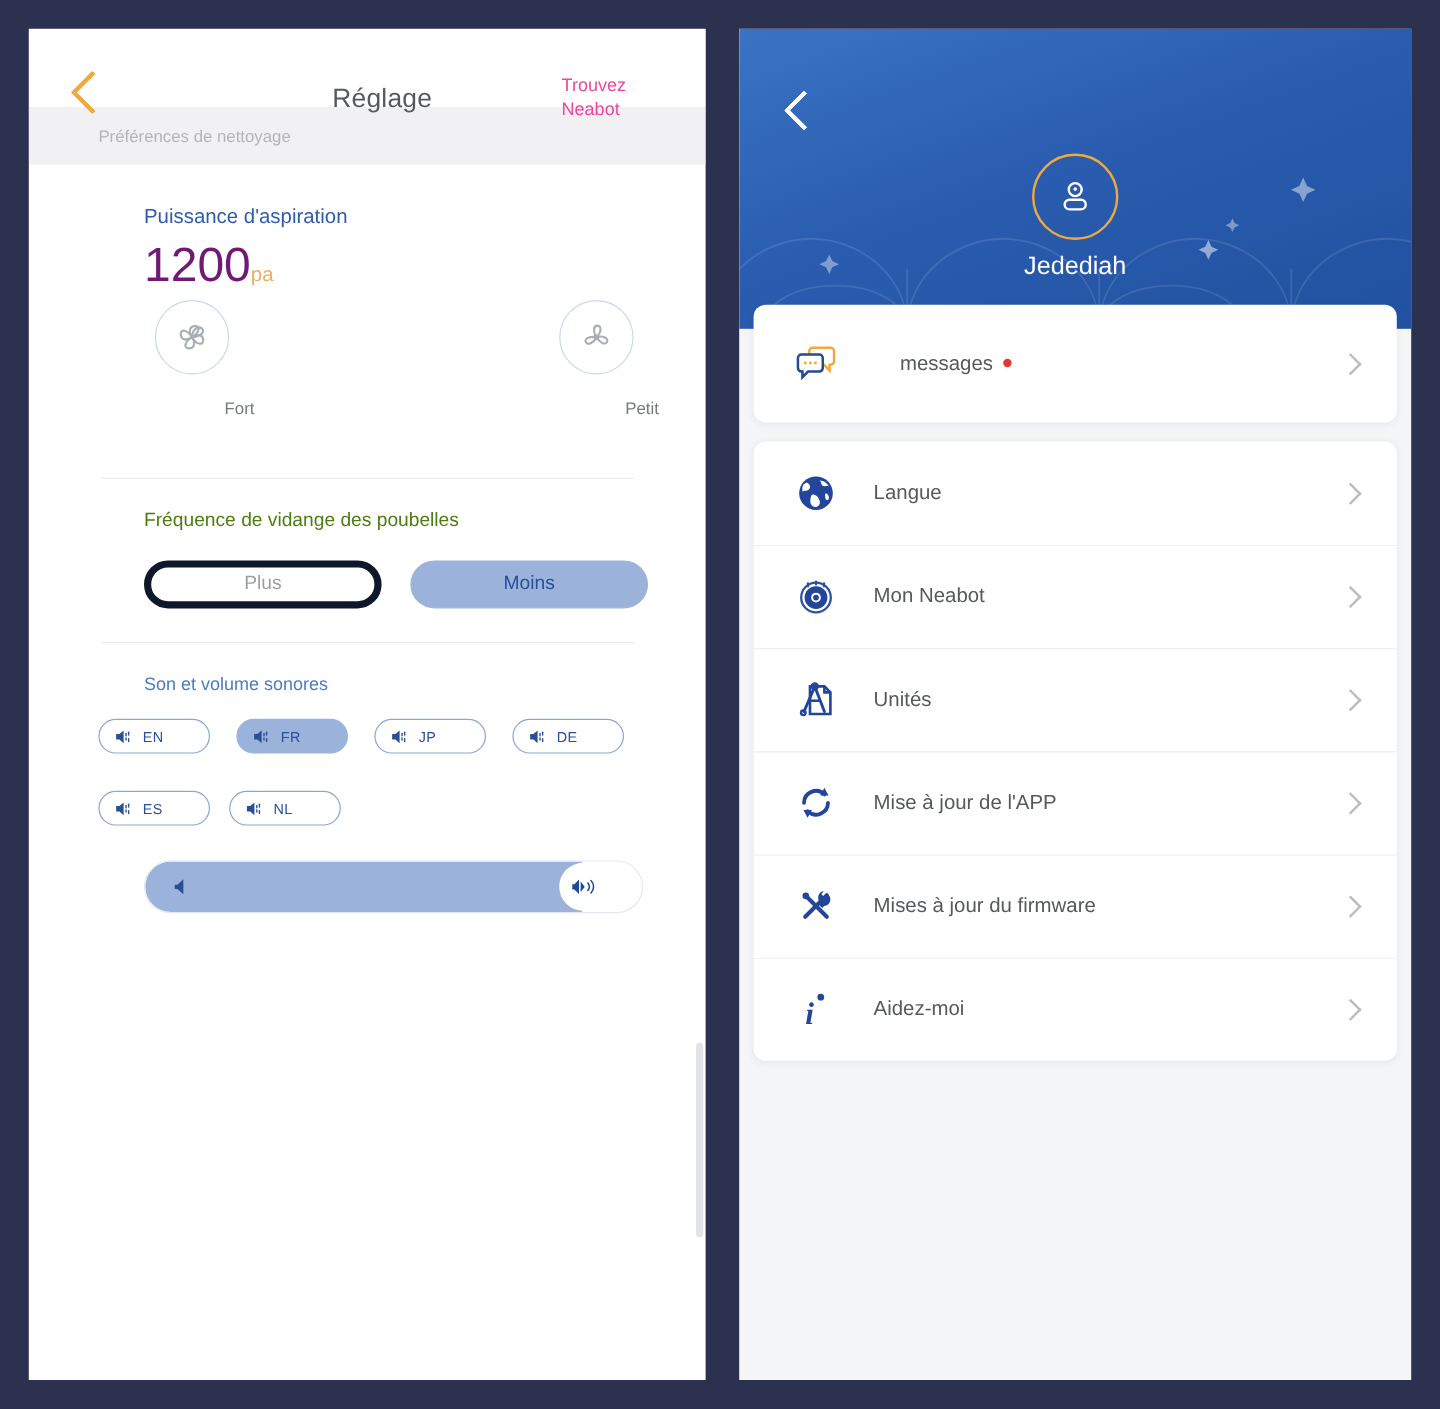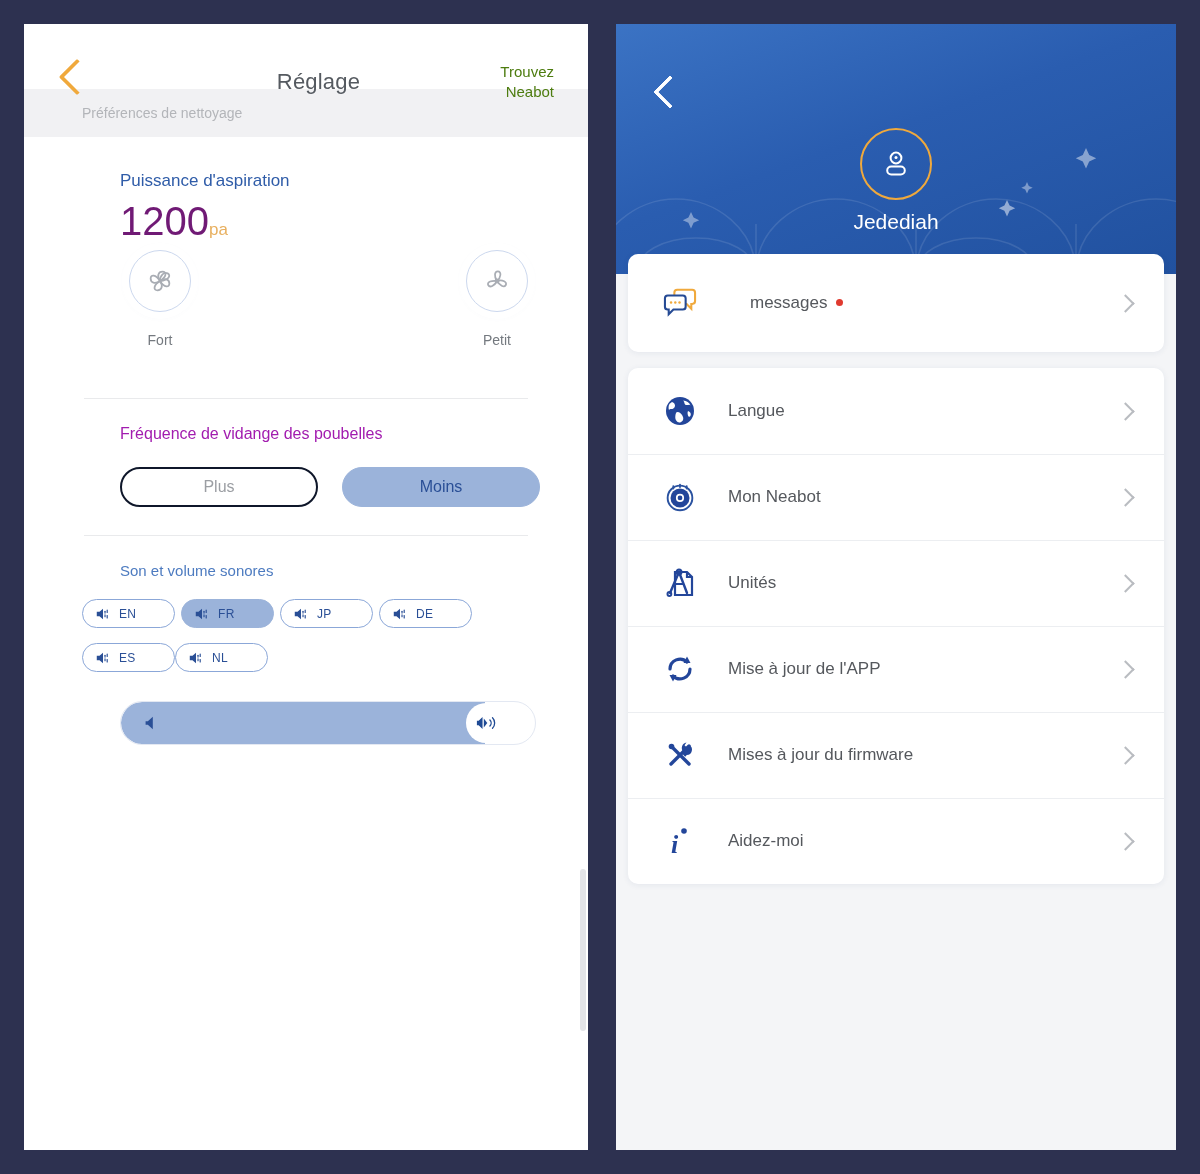--- a/index.html
+++ b/index.html
@@ -22,22 +22,22 @@
   .nav-back{
     position:absolute;left:40px;top:40px;width:22px;height:22px;
     border-left:4px solid #f0a93c;border-bottom:4px solid #f0a93c;
     transform:rotate(45deg);border-radius:2px;cursor:pointer;
   }
   .nav-title{
     position:absolute;left:0;right:0;top:45px;text-align:center;
     font-size:22px;color:#555a60;letter-spacing:.2px;padding-left:25px;
   }
   .nav-right{
-    position:absolute;right:34px;top:38px;width:86px;text-align:right;
-    font-size:15px;line-height:20px;color:#4d7c0f;cursor:pointer;
+    position:absolute;right:34px;top:38px;width:86px;text-align:left;
+    font-size:15px;line-height:20px;color:#ec4899;cursor:pointer;
   }
 
   
   .section-bar{
     height:48px;background:#f1f1f3;display:flex;align-items:center;
     padding-left:58px;box-sizing:border-box;
   }
   .section-bar span{font-size:14px;color:#b3b5b9;}
 
   
@@ -61,39 +61,39 @@
     box-shadow:0 2px 14px rgba(90,110,160,.22);
   }
   .fan-circle{
     position:relative;width:62px;height:62px;border-radius:50%;
     margin:2px auto 0;display:flex;align-items:center;justify-content:center;
     box-sizing:border-box;
   }
   .fan-circle.unsel{border:1px solid #ccd8ee;background:#fff;
     box-shadow:0 0 0 7px #fff, 0 1px 10px rgba(120,135,170,.16);}
   .fan-circle.sel{background:#93aedb;border:1px solid #93aedb;}
-  .fan-label{position:relative;margin-top:20px;font-size:14px;color:#74797f;}
+  .fan-label{position:relative;margin-top:20px;font-size:14px;color:#74797f;text-align:right;}
 
   
   .divider{height:1px;background:#e9eaec;margin:22px 60px 0 60px;}
 
   
-  .freq-head{font-size:16px;color:#a21caf;margin:26px 12px 0 96px;}
+  .freq-head{font-size:16px;color:#4d7c0f;margin:26px 12px 0 96px;}
   .freq-row{margin:24px 0 0 96px;display:flex;gap:24px;}
   .freq-btn{
     width:198px;height:40px;border-radius:20px;display:flex;
     align-items:center;justify-content:center;font-size:16px;cursor:pointer;
     box-sizing:border-box;
   }
-  .freq-btn.off{border:2px solid #0f172a;background:#fff;color:#9b9ea3;}
+  .freq-btn.off{border:6px solid #0f172a;background:#fff;color:#9b9ea3;}
   .freq-btn.on{background:#9bb3da;color:#2a4f96;border:1px solid #9bb3da;}
 
   
   .sound-head{font-size:15px;color:#4d7bc0;margin:26px 0 0 96px;}
-  .chips{margin:20px 0 0 58px;width:470px;display:flex;flex-wrap:wrap;gap:0px;}
+  .chips{margin:20px 0 0 58px;width:470px;display:flex;flex-wrap:wrap;gap:16px;}
   .chip{
     width:93px;height:29px;border-radius:15px;box-sizing:border-box;
     display:flex;align-items:center;cursor:pointer;margin-right:6px;margin-bottom:15px;
     padding-left:12px;
   }
   .chip.off{border:1px solid #8ba7d8;background:#fff;}
   .chip.on{background:#9bb3da;border:1px solid #9bb3da;}
   .chip .ctext{font-size:12px;color:#2a4f96;margin-left:8px;letter-spacing:.3px;}
 
   

